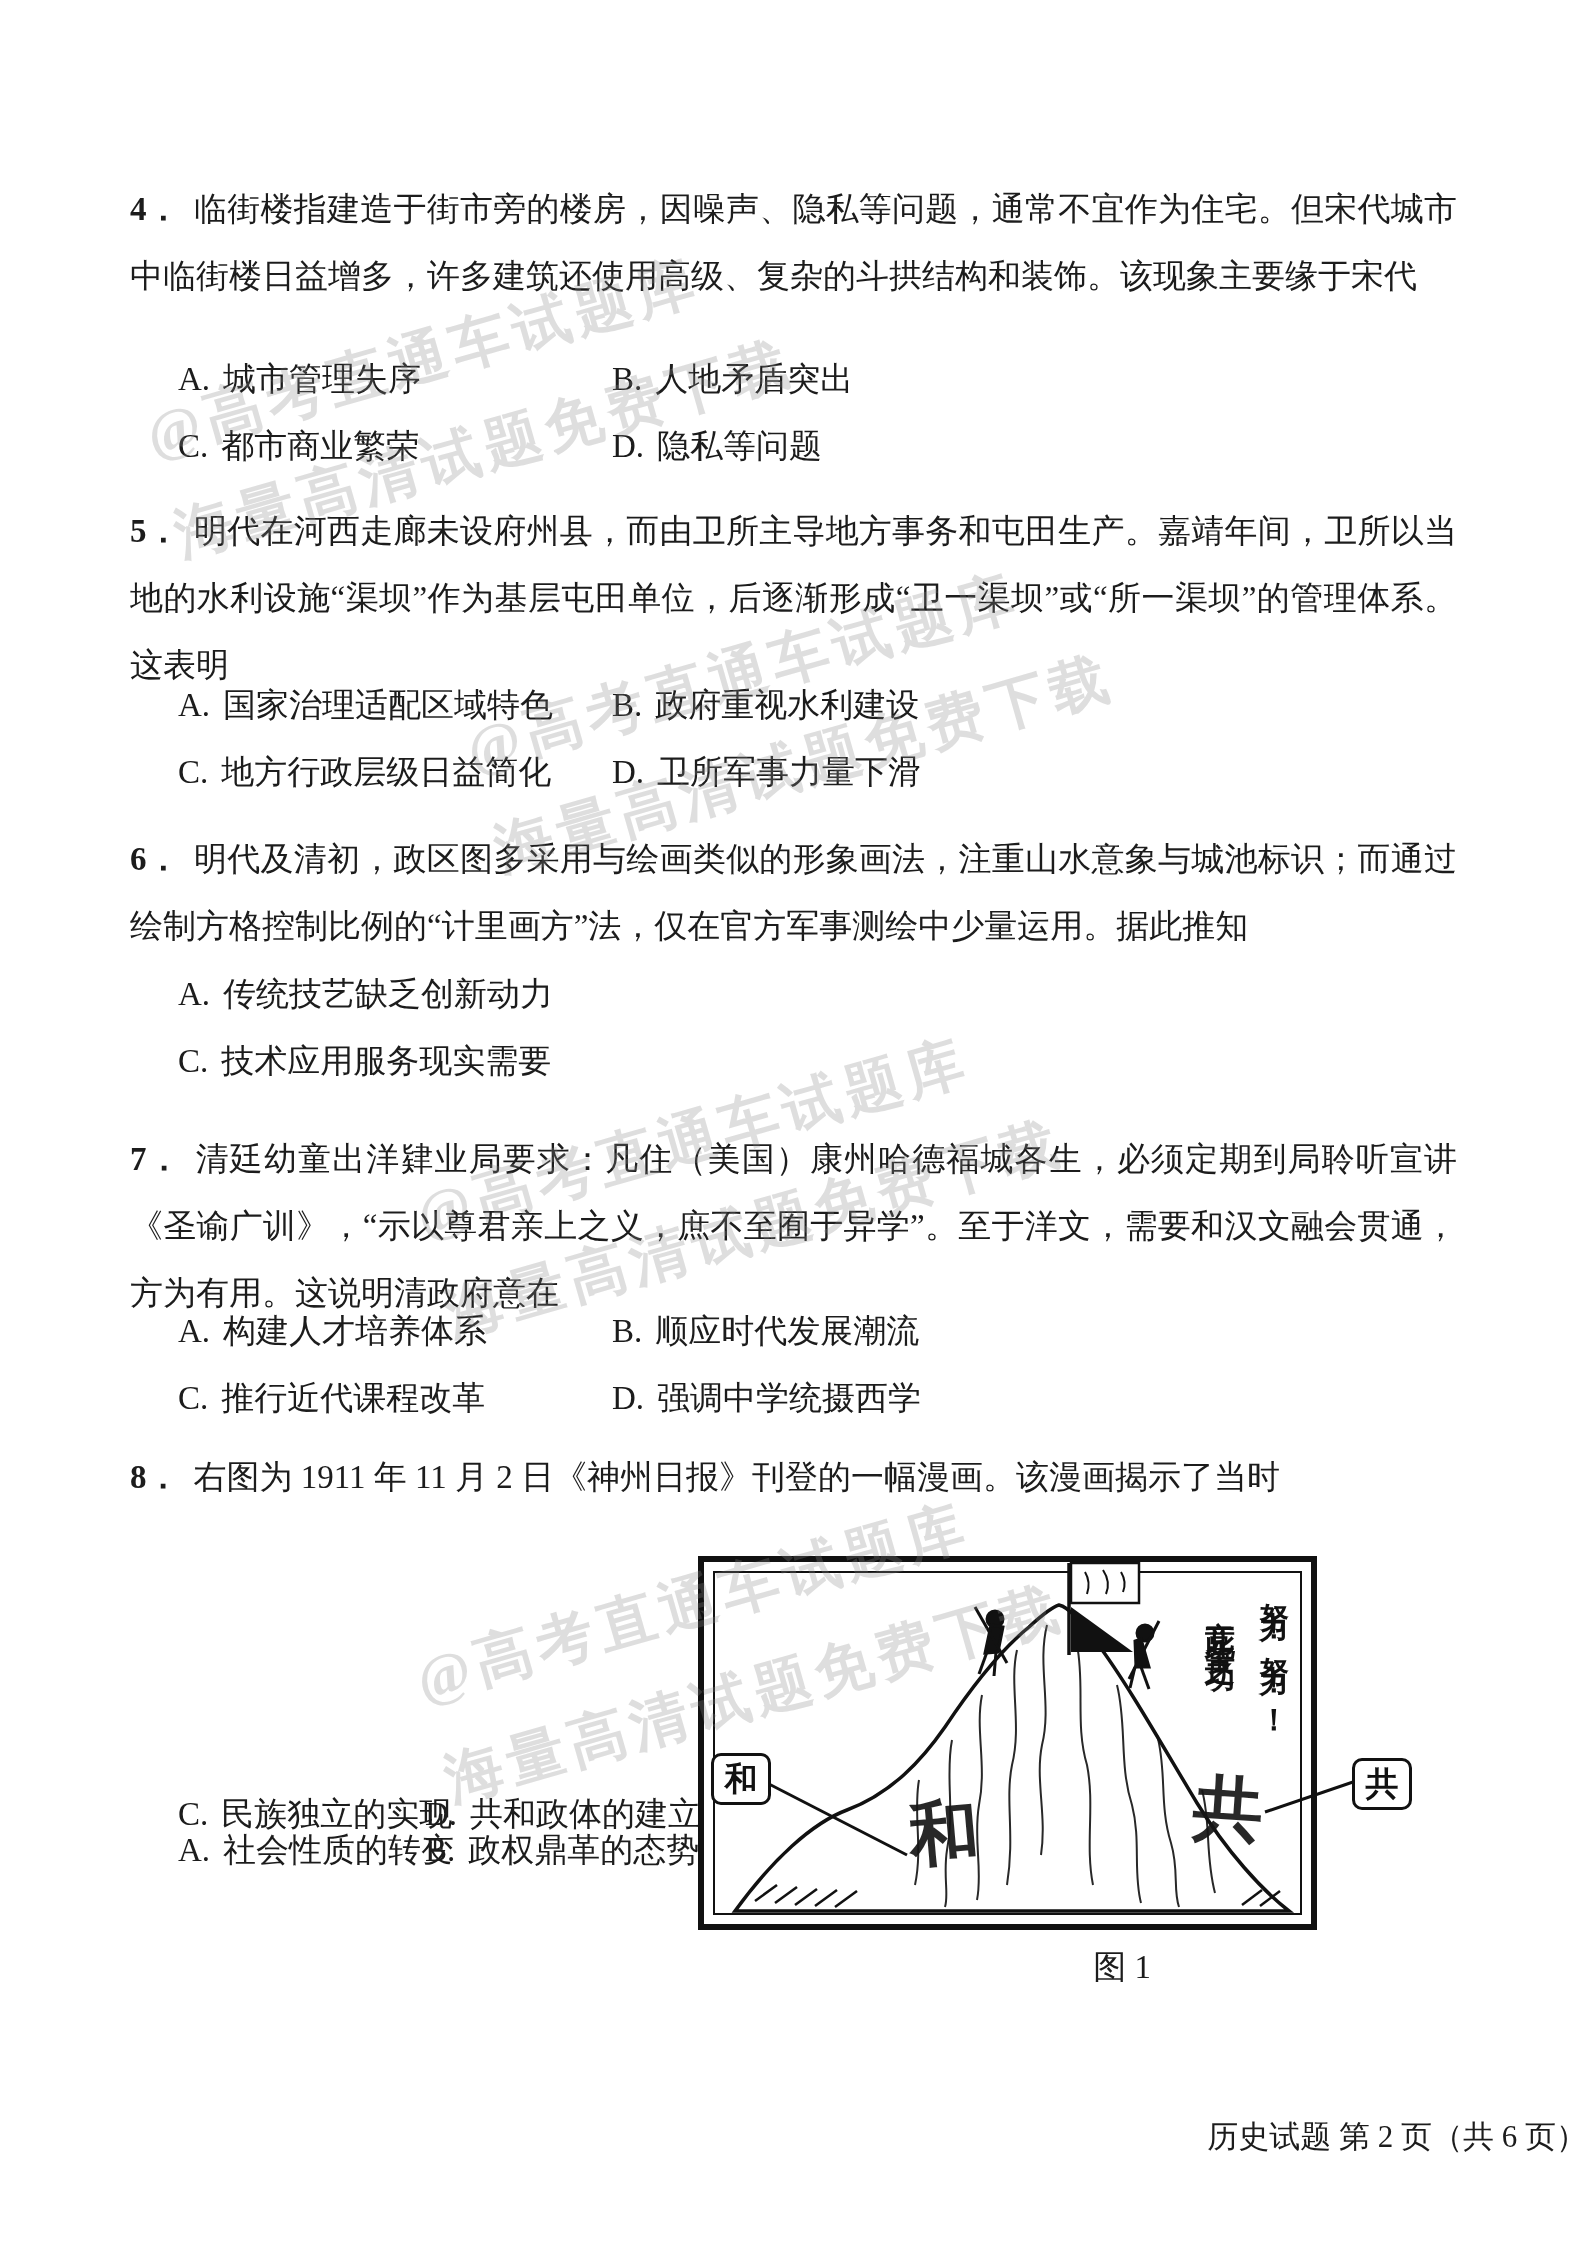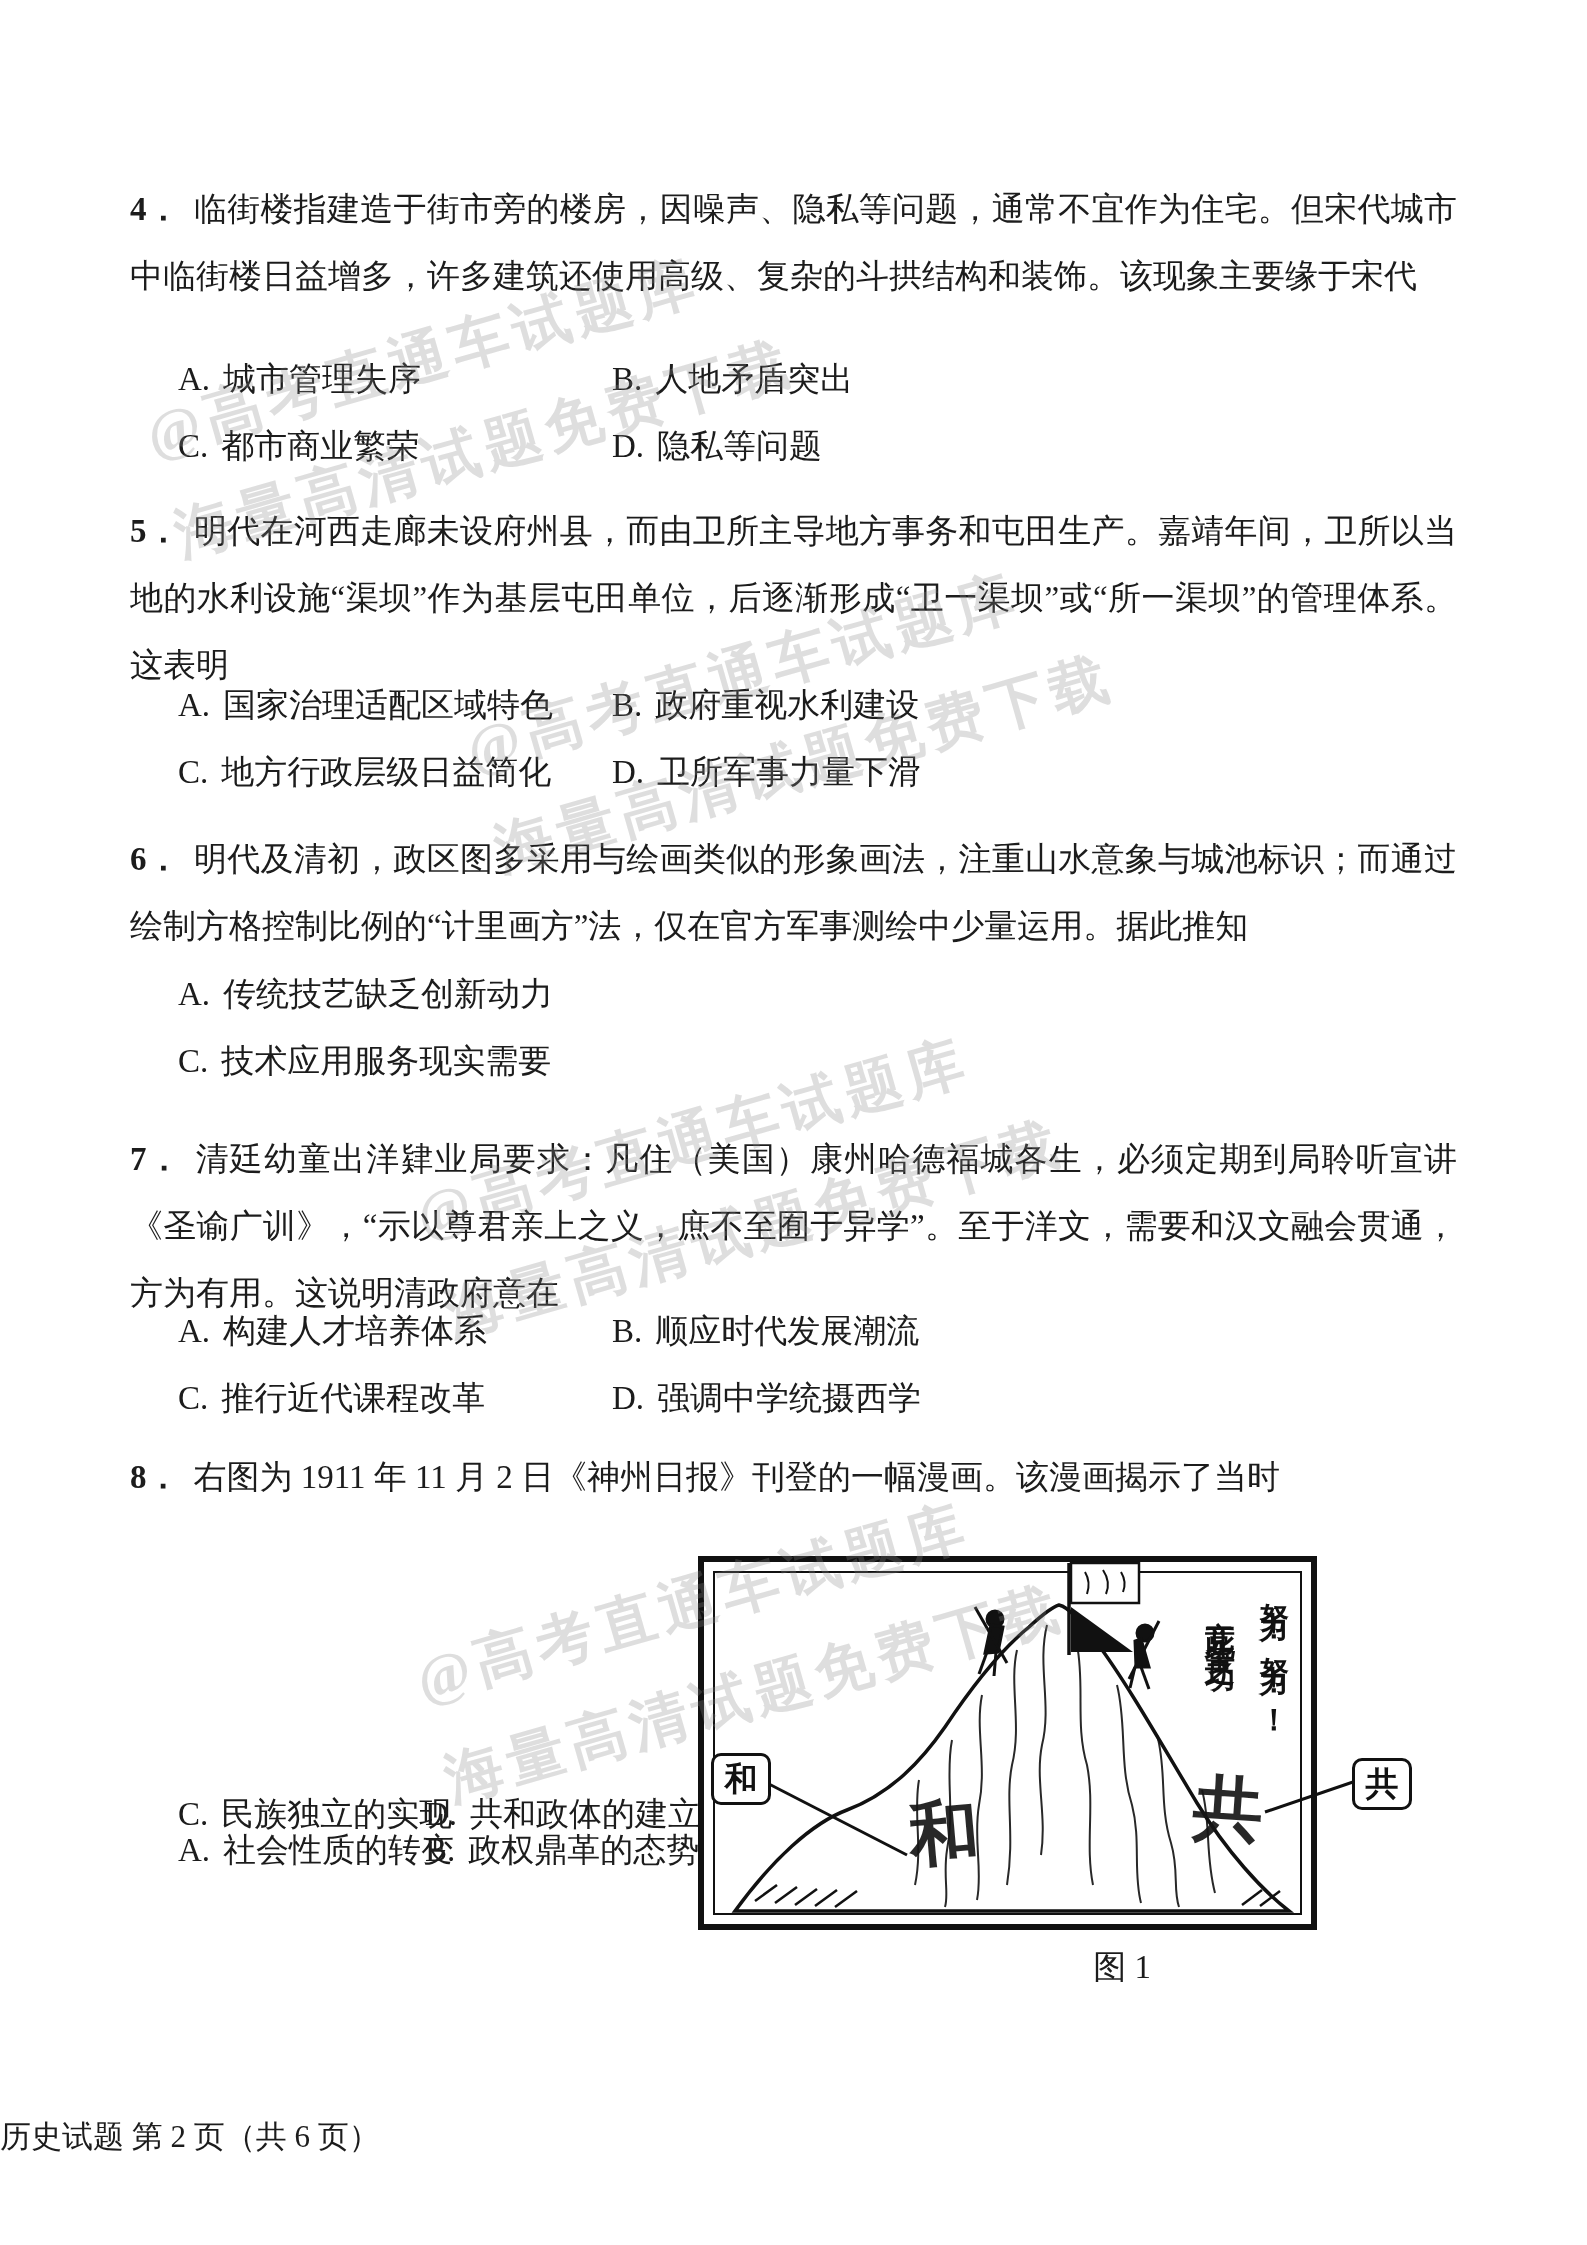--- a/index.html
+++ b/index.html
@@ -13,21 +13,21 @@
     font-size:33px;line-height:67px;text-align:justify;
   }
   .qnum{font-weight:700;margin-right:14px;}
   .optrow{position:absolute;left:178px;width:1340px;height:50px;font-size:33px;line-height:45px;}
   .opt{position:absolute;top:0;white-space:nowrap;}
   .opt.a{left:0;}
   .opt.b{left:434px;}
   .optrow.narrow .opt.b{left:247px;}
   .opt-label{margin-right:13px;}
   .footer{
-    position:absolute;left:0;top:2116px;width:1587px;text-align:left;
+    position:absolute;left:0;top:2116px;width:1587px;text-align:right;
     font-size:31px;line-height:42px;
   }
   
   .wm{
     position:absolute;z-index:6;pointer-events:none;
     transform:rotate(-16deg);transform-origin:center;
     font-size:58px;font-weight:700;letter-spacing:6px;line-height:104px;
     color:rgba(135,135,135,0.28);white-space:nowrap;
   }
   

